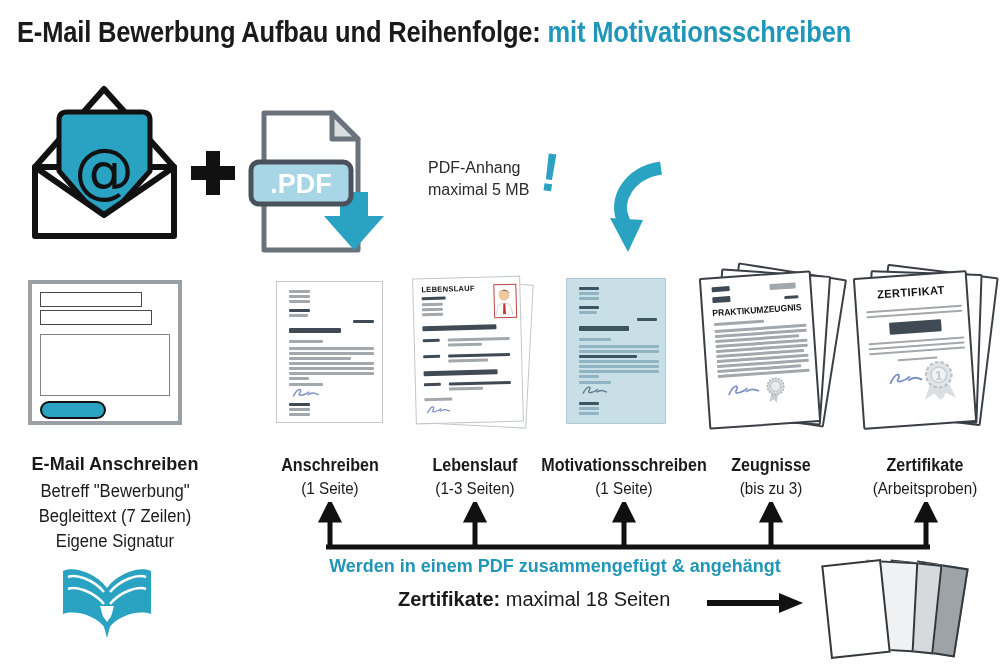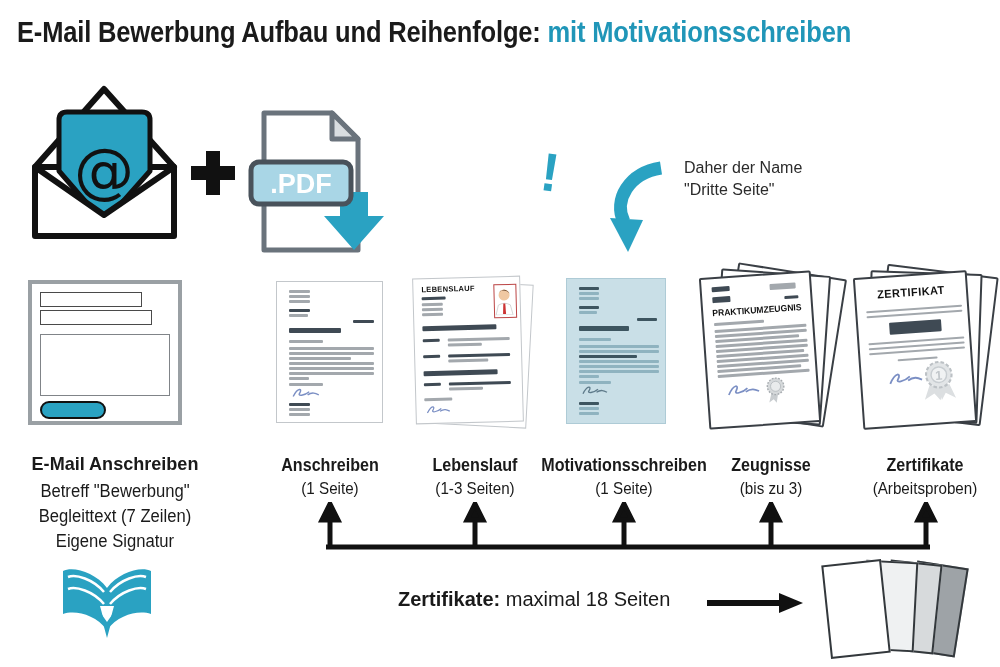--- a/index.html
+++ b/index.html
@@ -59,31 +59,31 @@
   <svg class="abs" style="left:248px;top:110px;" width="150" height="148" viewBox="0 0 150 148">
     <path d="M16,3 H84 L110,29 V140 H16 Z" fill="#fff" stroke="#6a737c" stroke-width="5" stroke-linejoin="round"></path>
     <path d="M84,3 L110,29 H84 Z" fill="#d9dde0" stroke="#6a737c" stroke-width="5" stroke-linejoin="round"></path>
     <g>
       <path d="M92,82 v24 h-16 l30,34 30,-34 h-16 v-24 z" fill="#2aa2c2"></path>
     </g>
     <rect x="3" y="52" width="100" height="42" rx="8" fill="#a9d6e6" stroke="#49525b" stroke-width="5"></rect>
     <text x="53" y="83" text-anchor="middle" font-size="27" font-weight="bold" font-family="Liberation Sans, sans-serif" fill="#fff">.PDF</text>
   </svg>
 
+  <div class="abs note" style="left:428px;top:157px;">
+    <div>PDF-Anhang</div>
+    <div>maximal 5 MB</div>
+  </div>
   <div id="excl" class="abs">!</div>
 
   <svg class="abs" style="left:601px;top:160px;" width="64" height="95" viewBox="0 0 64 95">
     <path d="M60,8 C28,13 12,40 23,62" fill="none" stroke="#2aa2c2" stroke-width="13"></path>
     <polygon points="9,58 42,60 27,92" fill="#2aa2c2"></polygon>
   </svg>
 
-  <div class="abs note" style="left:684px;top:157px;">
-    <div>Daher der Name</div>
-    <div>"Dritte Seite"</div>
-  </div>
 
   <div class="abs" style="left:28px;top:280px;width:154px;height:145px;border:4px solid #9aa0a4;box-sizing:border-box;background:#fff;">
     <div style="position:absolute;left:8px;top:8px;width:100px;height:13px;border:1.5px solid #4a4a4a;"></div>
     <div style="position:absolute;left:8px;top:26px;width:110px;height:13px;border:1.5px solid #4a4a4a;"></div>
     <div style="position:absolute;left:8px;top:50px;width:128px;height:60px;border:1px solid #808488;"></div>
     <div style="position:absolute;left:8px;top:117px;width:62px;height:14px;background:#2aa2c2;border:2.5px solid #111;border-radius:9px;"></div>
   </div>
 
   <div class="page" style="left:276px;top:281px;width:107px;height:142px;">
     <div class="bar gr" style="left:12px;top:8px;width:21px"></div>
@@ -273,20 +273,21 @@
         <polygon points="155,18 171,18 163,2"></polygon>
       <line x1="312" y1="45" x2="312" y2="16"></line>
         <polygon points="304,18 320,18 312,2"></polygon>
       <line x1="459" y1="45" x2="459" y2="16"></line>
         <polygon points="451,18 467,18 459,2"></polygon>
       <line x1="614" y1="45" x2="614" y2="16"></line>
         <polygon points="606,18 622,18 614,2"></polygon>
     </g>
   </svg>
 
+  <div id="merge-note" class="abs">Werden in einem PDF zusammengefügt &amp; angehängt</div>
   <div id="total-line" class="abs">
     <span class="b">Zertifikate:</span>
     <span>maximal 18 Seiten</span>
   </div>
   <svg class="abs" style="left:705px;top:592px;" width="100" height="22" viewBox="0 0 100 22">
     <line x1="2" y1="11" x2="76" y2="11" stroke="#111" stroke-width="6"></line>
     <polygon points="74,1 74,21 98,11" fill="#111"></polygon>
   </svg>
 
   <div class="abs" style="left:820px;top:558px;width:170px;height:106px;">

